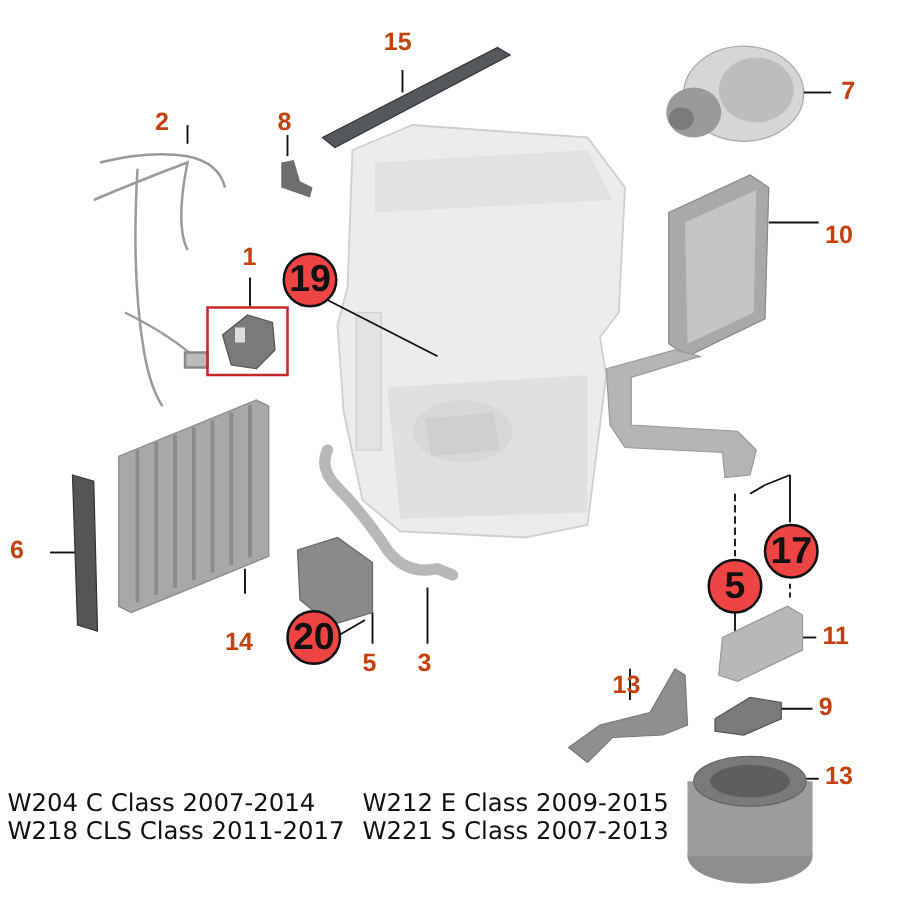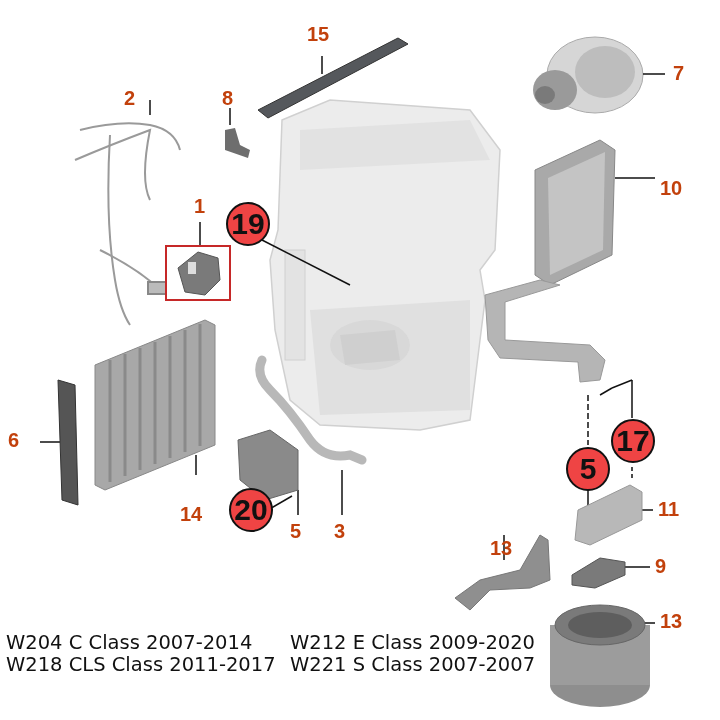--- a/index.html
+++ b/index.html
@@ -133,20 +133,20 @@
   <span class="num" style="left:660px;top:611px;">13</span>
 
   <div class="circ" style="left:226px;top:202px;">19</div>
   <div class="circ" style="left:566px;top:447px;">5</div>
   <div class="circ" style="left:611px;top:419px;">17</div>
   <div class="circ" style="left:229px;top:488px;">20</div>
 
   <div class="models">
     <div class="row">
       <span class="c1">W204 C Class 2007-2014</span>
-      <span class="c2">W212 E Class 2009-2020</span>
+      <span class="c2">W212 E Class 2009-2015</span>
     </div>
     <div class="row">
       <span class="c1">W218 CLS Class 2011-2017</span>
-      <span class="c2">W221 S Class 2007-2007</span>
+      <span class="c2">W221 S Class 2007-2013</span>
     </div>
   </div>
 </div>
 
 </body></html>

